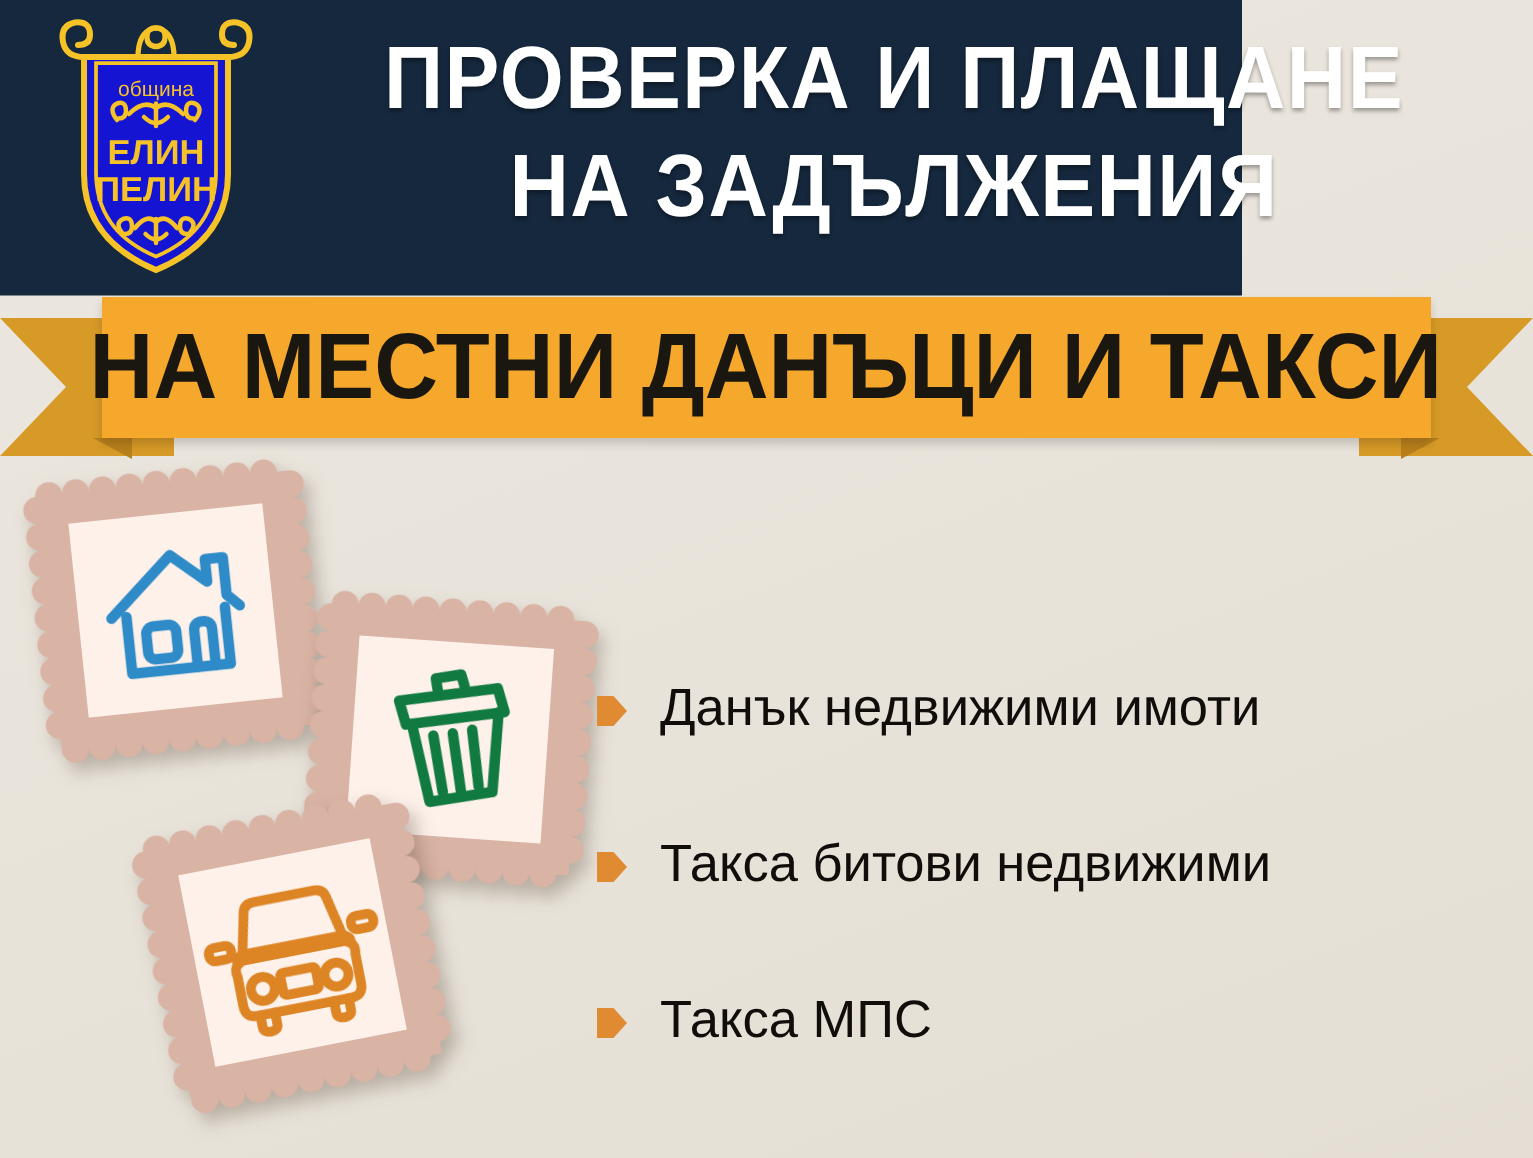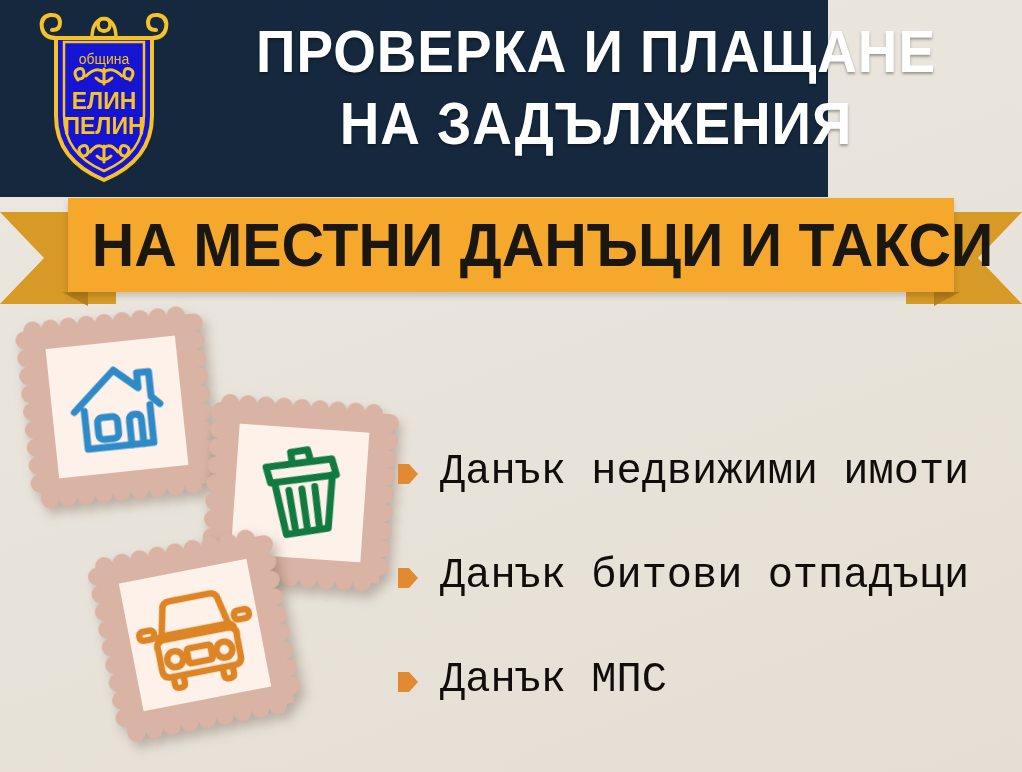--- a/index.html
+++ b/index.html
@@ -67,21 +67,21 @@
   }
   .ribbon-fold-r{
     position:absolute;right:62px;top:96px;width:26px;height:14px;
     background:#b8801c;
     clip-path:polygon(0 0,26px 0,0 14px);
   }
   .ribbon-band{
     position:absolute;left:68px;top:2px;width:886px;height:94px;
     background:#f5a82c;
     box-shadow:0 4px 6px rgba(0,0,0,.16);
-    display:flex;align-items:center;justify-content:flex-start;
+    display:flex;align-items:center;justify-content:center;
   }
   .ribbon-text{
     color:#19170f;
     font-family:"Liberation Sans", sans-serif;
     font-weight:bold;
     font-size:62px;
     letter-spacing:0px;
     transform:scaleX(0.95);
     white-space:nowrap;
     line-height:66px;
@@ -104,22 +104,22 @@
   }
   .list-item{
     display:flex;align-items:center;
     height:104px;
   }
   .bullet{
     width:20px;height:24px;flex:0 0 20px;margin-right:22px;margin-top:4px;
   }
   .bullet svg{display:block;width:20px;height:24px;}
   .item-label{
-    font-family:Liberation Mono, monospace;
-    font-size:42px;
+    font-family:Liberation Sans, sans-serif;
+    font-size:35px;
     color:#100d0b;
     line-height:52px;
     white-space:nowrap;
   }
 </style>
 </head>
 <body>
 
 <div id="poster">
 
@@ -358,27 +358,27 @@
       </span>
       <span class="item-label">Данък недвижими имоти</span>
     </div>
 
     <div class="list-item">
       <span class="bullet">
         <svg viewBox="0 0 20 24" xmlns="http://www.w3.org/2000/svg">
           <path d="M0 2 L11 2 L20 12 L11 22 L0 22 Z" fill="#E08B32"></path>
         </svg>
       </span>
-      <span class="item-label">Данък битови отпадъци</span>
+      <span class="item-label">Такса битови недвижими</span>
     </div>
 
     <div class="list-item">
       <span class="bullet">
         <svg viewBox="0 0 20 24" xmlns="http://www.w3.org/2000/svg">
           <path d="M0 2 L11 2 L20 12 L11 22 L0 22 Z" fill="#E08B32"></path>
         </svg>
       </span>
-      <span class="item-label">Данък МПС</span>
+      <span class="item-label">Такса МПС</span>
     </div>
 
   </div>
 
 </div>
 
 </body></html>

